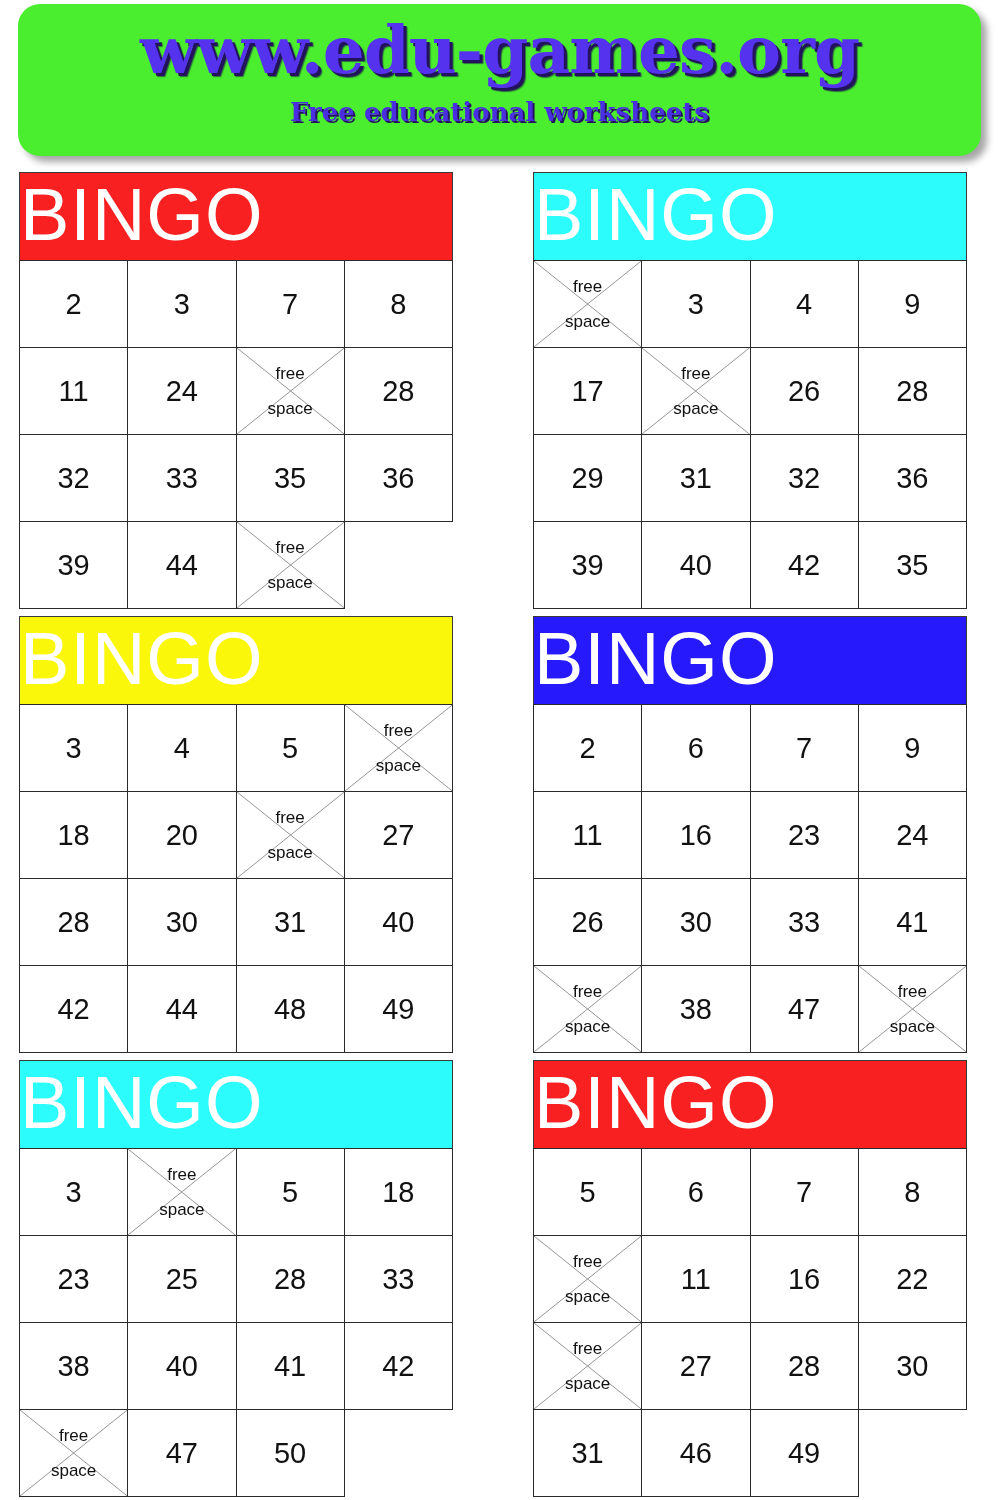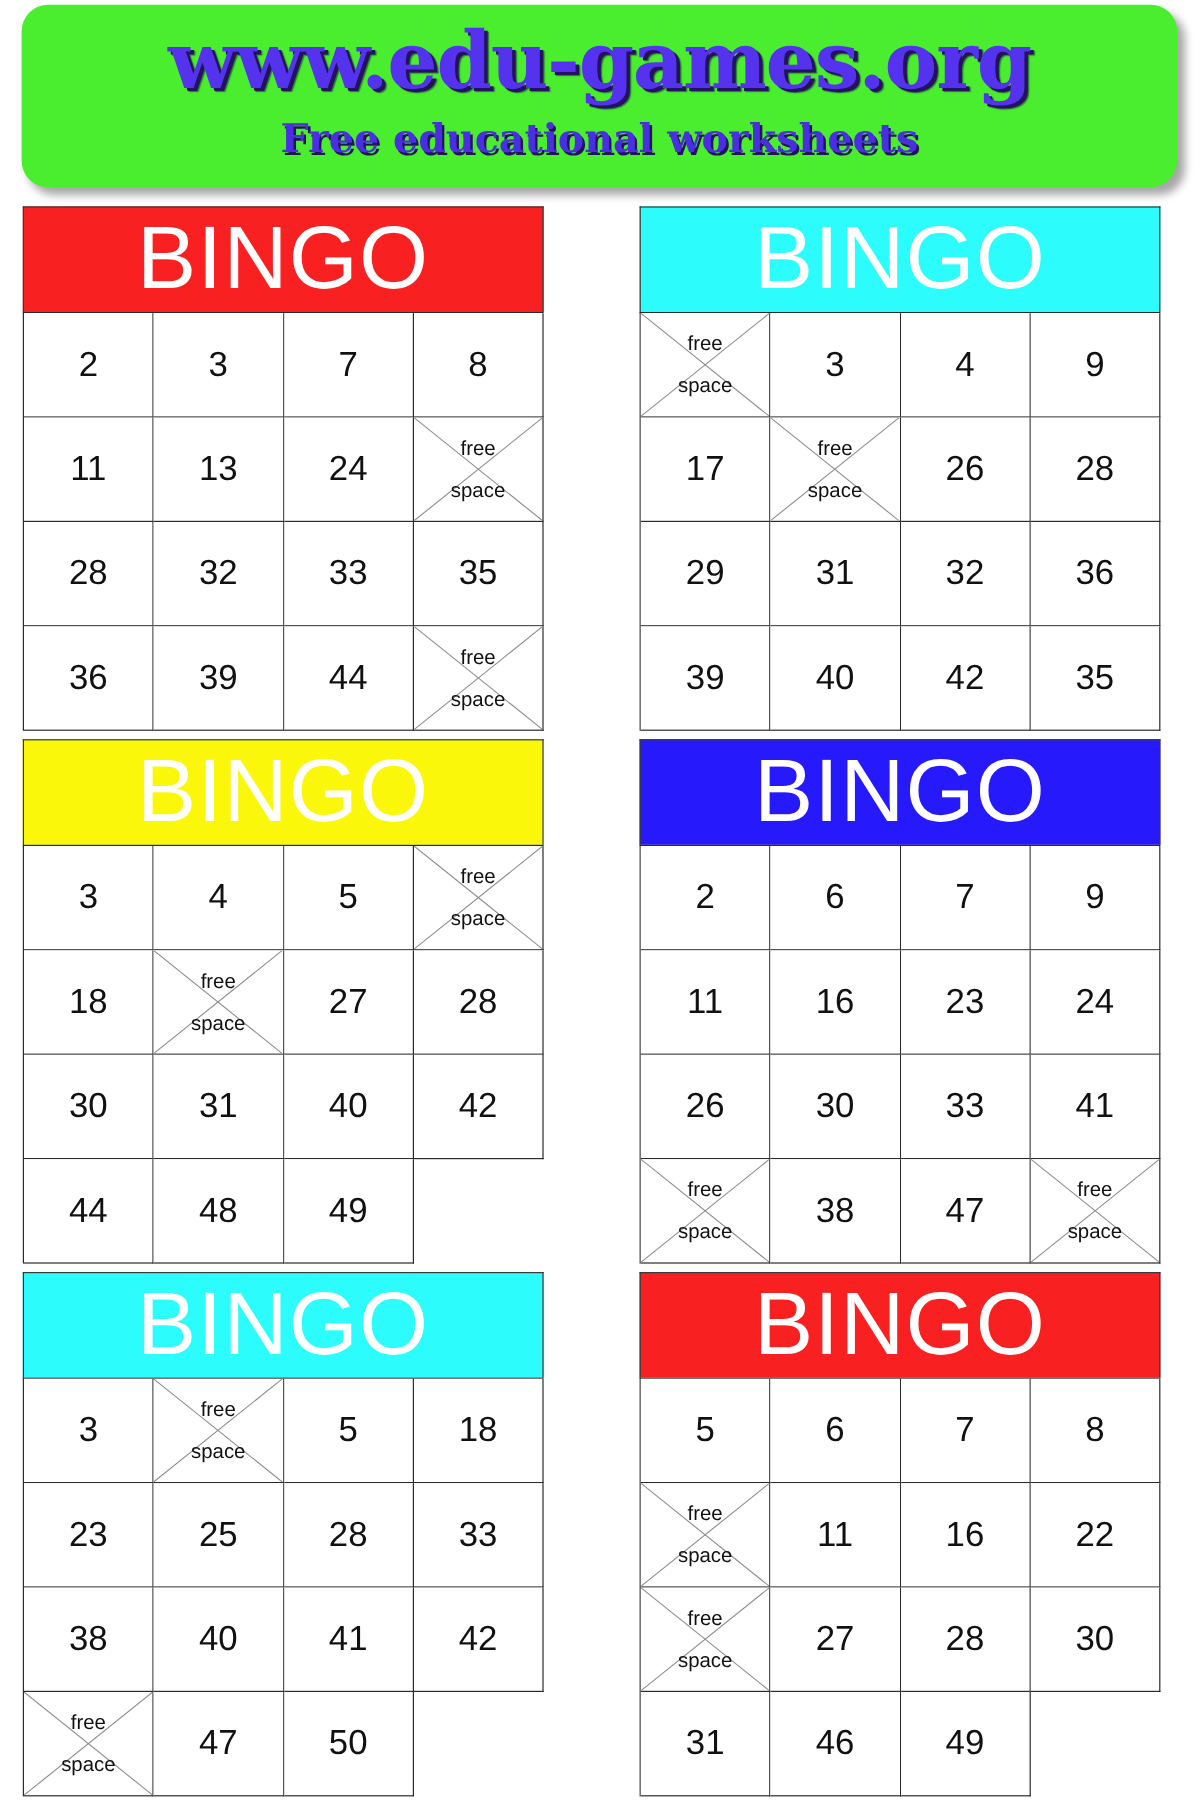--- a/index.html
+++ b/index.html
@@ -36,21 +36,21 @@
     line-height: 1.0;
     color: #5533EE;
     letter-spacing: -1px;
     padding-top: 13px;
     text-shadow: 3px 3px 0px #23125c, 4px 4px 1px rgba(20,10,70,0.55);
     white-space: nowrap;
   }
   .banner-sub {
     font-family: "DejaVu Serif", "Liberation Serif", serif;
     font-weight: bold;
-    font-size: 33px;
+    font-size: 26px;
     line-height: 1.0;
     color: #4a2fe0;
     padding-top: 16px;
     text-shadow: 2px 2px 0px #23125c;
     white-space: nowrap;
   }
 
   
   .cards {
     position: absolute;
@@ -68,21 +68,20 @@
   .card {
     width: 434px;
     margin-bottom: 7px;
   }
   .card-header {
     height: 88px;
     border: 1px solid #3a3a3a;
     border-bottom: none;
     display: flex;
     align-items: center;
-    justify-content: center;
   }
   .card-header .bingo-word {
     font-family: "Liberation Sans", sans-serif;
     font-weight: normal;
     font-size: 74px;
     line-height: 74px;
     color: #ffffff;
     letter-spacing: 1px;
     transform: translateY(-2px);
   }
@@ -157,23 +156,20 @@
             <div class="cell">
               <span class="num">7</span>
             </div>
             <div class="cell">
               <span class="num">8</span>
             </div>
             <div class="cell">
               <span class="num">11</span>
             </div>
             <div class="cell">
-              <span class="num">13</span>
-            </div>
-            <div class="cell">
               <span class="num">24</span>
             </div>
             <div class="cell free">
               <svg class="x-svg" viewBox="0 0 100 100" preserveAspectRatio="none">
                 <line x1="0" y1="0" x2="100" y2="100" stroke="#8a8a8a" stroke-width="0.9" vector-effect="non-scaling-stroke"></line>
                 <line x1="100" y1="0" x2="0" y2="100" stroke="#8a8a8a" stroke-width="0.9" vector-effect="non-scaling-stroke"></line>
               </svg>
               <span class="free-lbl">free</span>
               <span class="space-lbl">space</span>
             </div>
@@ -225,20 +221,23 @@
             <div class="cell free">
               <svg class="x-svg" viewBox="0 0 100 100" preserveAspectRatio="none">
                 <line x1="0" y1="0" x2="100" y2="100" stroke="#8a8a8a" stroke-width="0.9" vector-effect="non-scaling-stroke"></line>
                 <line x1="100" y1="0" x2="0" y2="100" stroke="#8a8a8a" stroke-width="0.9" vector-effect="non-scaling-stroke"></line>
               </svg>
               <span class="free-lbl">free</span>
               <span class="space-lbl">space</span>
             </div>
             <div class="cell">
               <span class="num">18</span>
+            </div>
+            <div class="cell">
+              <span class="num">20</span>
             </div>
             <div class="cell free">
               <svg class="x-svg" viewBox="0 0 100 100" preserveAspectRatio="none">
                 <line x1="0" y1="0" x2="100" y2="100" stroke="#8a8a8a" stroke-width="0.9" vector-effect="non-scaling-stroke"></line>
                 <line x1="100" y1="0" x2="0" y2="100" stroke="#8a8a8a" stroke-width="0.9" vector-effect="non-scaling-stroke"></line>
               </svg>
               <span class="free-lbl">free</span>
               <span class="space-lbl">space</span>
             </div>
             <div class="cell">

